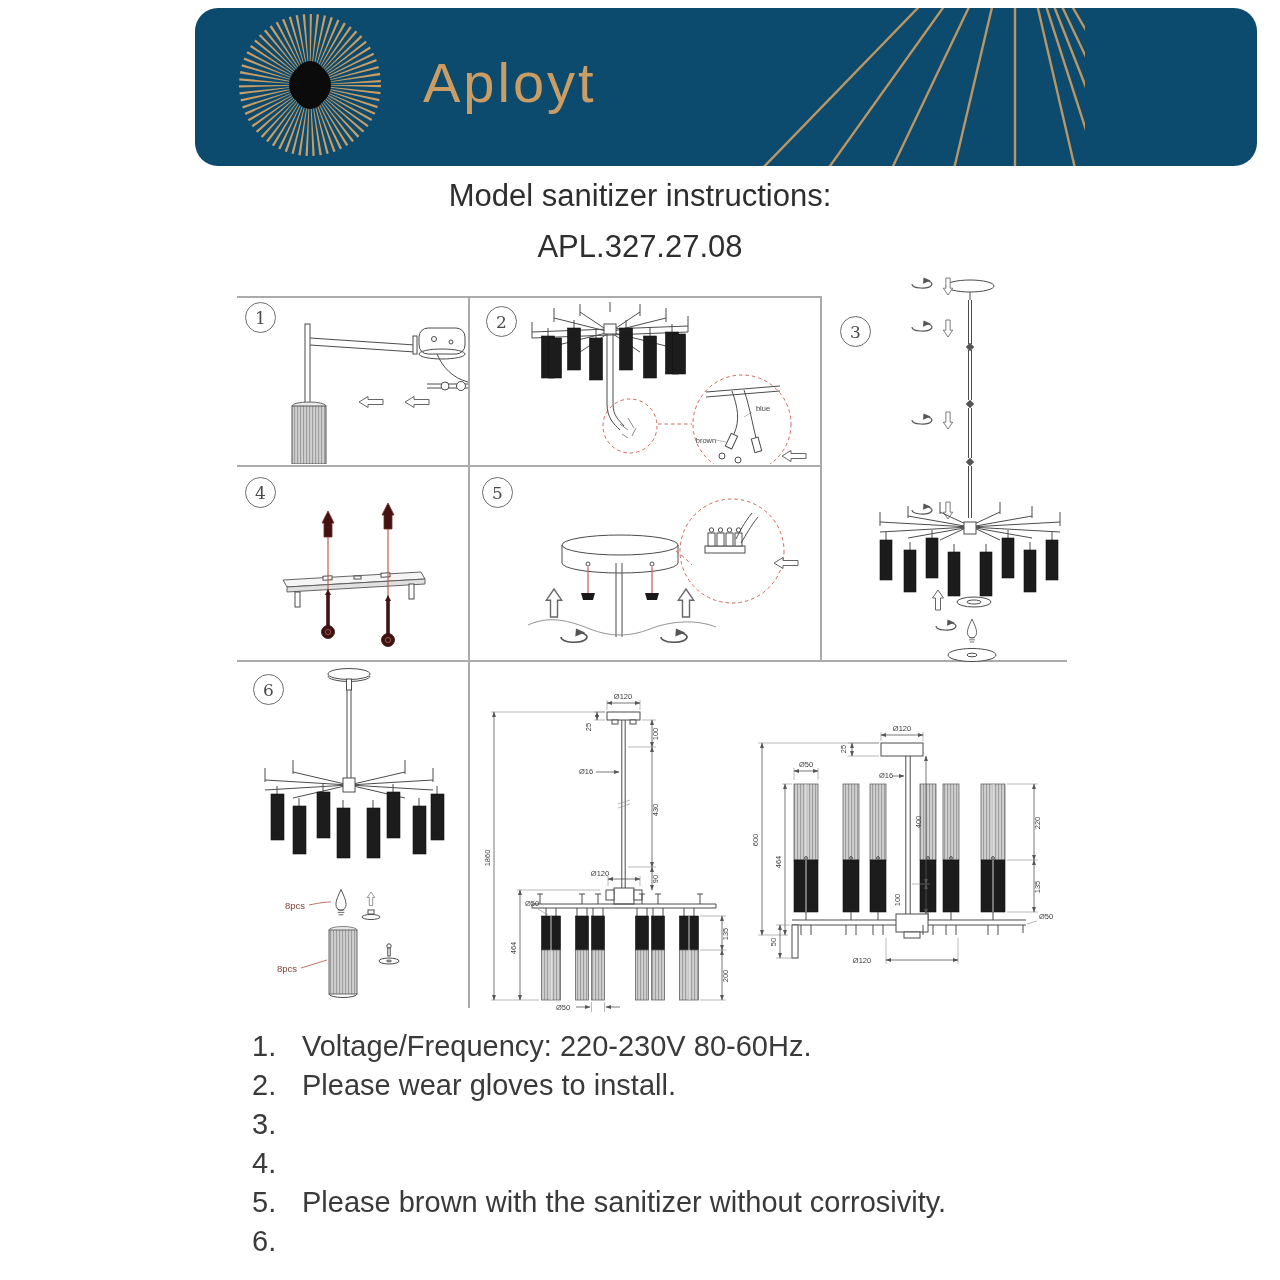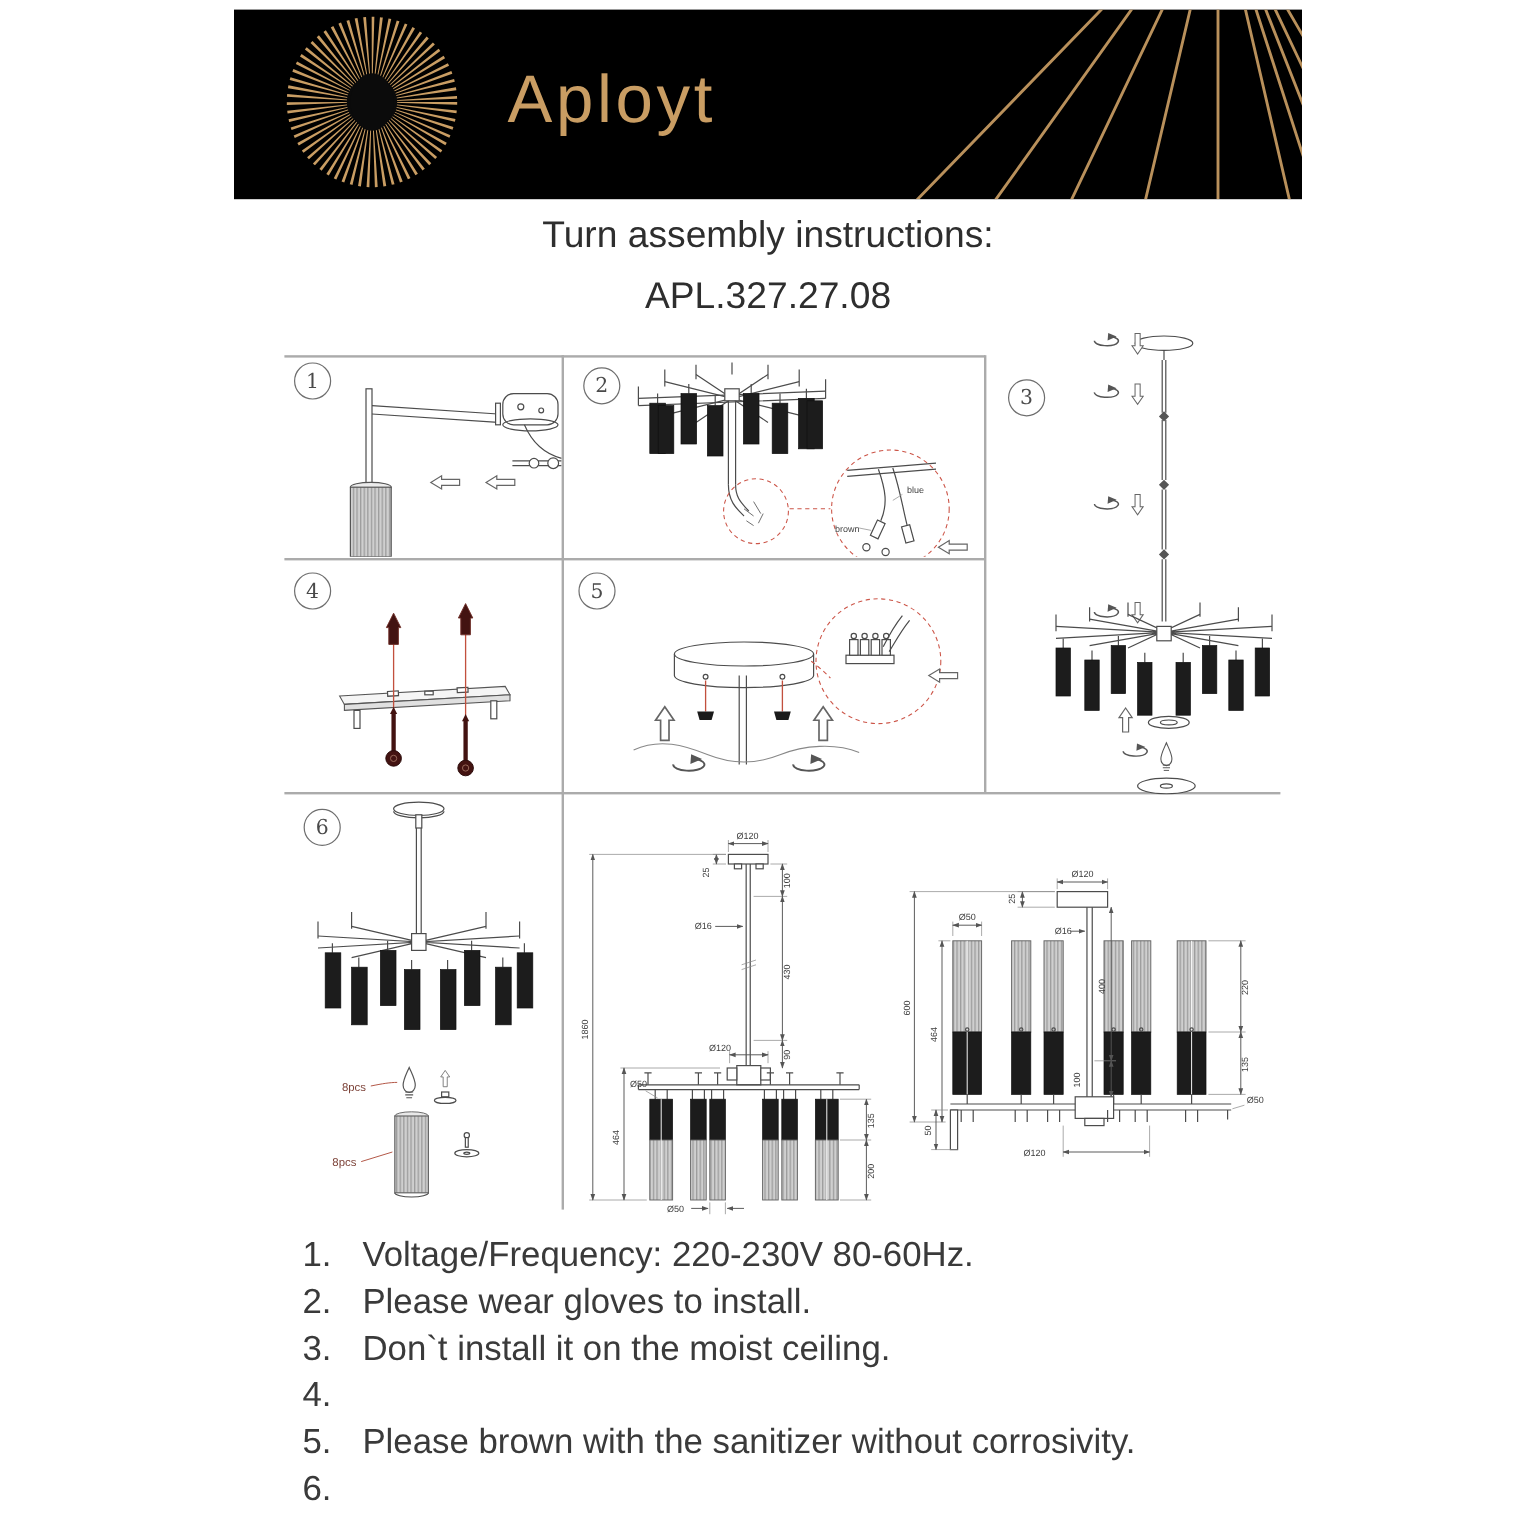--- a/index.html
+++ b/index.html
@@ -1,18 +1,18 @@
 <!DOCTYPE html>
 <html><head>
 <meta charset="utf-8">
 <style>
   html,body{margin:0;padding:0;background:#ffffff;}
   .page{position:relative;width:1280px;height:1280px;background:#ffffff;overflow:hidden;
         font-family:"Liberation Sans",sans-serif;color:#2d2d2d;}
-  .banner{position:absolute;left:195px;top:8px;width:890px;height:158px;background:#000000;overflow:hidden;}
+  .banner{position:absolute;left:195px;top:8px;width:1062px;height:158px;background:#0c4a6e;overflow:hidden;border-radius:23px;}
   .banner svg{position:absolute;left:0;top:0;}
   .brand{position:absolute;left:228px;top:42px;font-size:56px;font-weight:300;letter-spacing:3px;
          color:#c99d63;font-family:"Liberation Sans",sans-serif;}
   .title-line{position:absolute;left:0;width:1280px;text-align:center;font-size:31px;color:#2e2e2e;}
   .t1{top:178px;} .t2{top:229px;}
   .gline{position:absolute;background:#ababab;}
   .panel{position:absolute;}
   .panel svg{position:absolute;left:0;top:0;}
   .badge{position:absolute;width:29px;height:29px;border:1.6px solid #6e6e6e;border-radius:50%;
          display:flex;align-items:center;justify-content:center;font-family:"DejaVu Serif",serif;
@@ -84,21 +84,21 @@
         <line x1="842" y1="-30" x2="900" y2="150"></line>
         <line x1="844" y1="-40" x2="905" y2="115"></line>
         <line x1="845" y1="-48" x2="908" y2="85"></line>
         <line x1="845" y1="-57" x2="910" y2="55"></line>
         <line x1="846" y1="-65" x2="912" y2="25"></line>
       </g>
     </svg>
     <div class="brand">Aployt</div>
   </div>
 
-  <div class="title-line t1">Turn assembly instructions:</div>
+  <div class="title-line t1">Model sanitizer instructions:</div>
   <div class="title-line t2">APL.327.27.08</div>
 
   <div class="gline" style="left:237px;top:296px;width:584px;height:2px;"></div>
   <div class="gline" style="left:237px;top:465px;width:584px;height:2px;"></div>
   <div class="gline" style="left:237px;top:660px;width:830px;height:2px;"></div>
   <div class="gline" style="left:468px;top:296px;width:2px;height:712px;"></div>
   <div class="gline" style="left:820px;top:296px;width:2px;height:364px;"></div>
 
   <div class="panel" style="left:237px;top:298px;width:231px;height:166px;">
     <div class="badge" style="left:8px;top:4px;">
@@ -463,21 +463,20 @@
     <div class="ins-row">
       <span class="ins-num">1.</span>
       <span class="ins-text">Voltage/Frequency: 220-230V 80-60Hz.</span>
     </div>
     <div class="ins-row">
       <span class="ins-num">2.</span>
       <span class="ins-text">Please wear gloves to install.</span>
     </div>
     <div class="ins-row">
       <span class="ins-num">3.</span>
-      <span class="ins-text">Don`t install it on the moist ceiling.</span>
     </div>
     <div class="ins-row">
       <span class="ins-num">4.</span>
     </div>
     <div class="ins-row">
       <span class="ins-num">5.</span>
       <span class="ins-text">Please brown with the sanitizer without corrosivity.</span>
     </div>
     <div class="ins-row">
       <span class="ins-num">6.</span>

